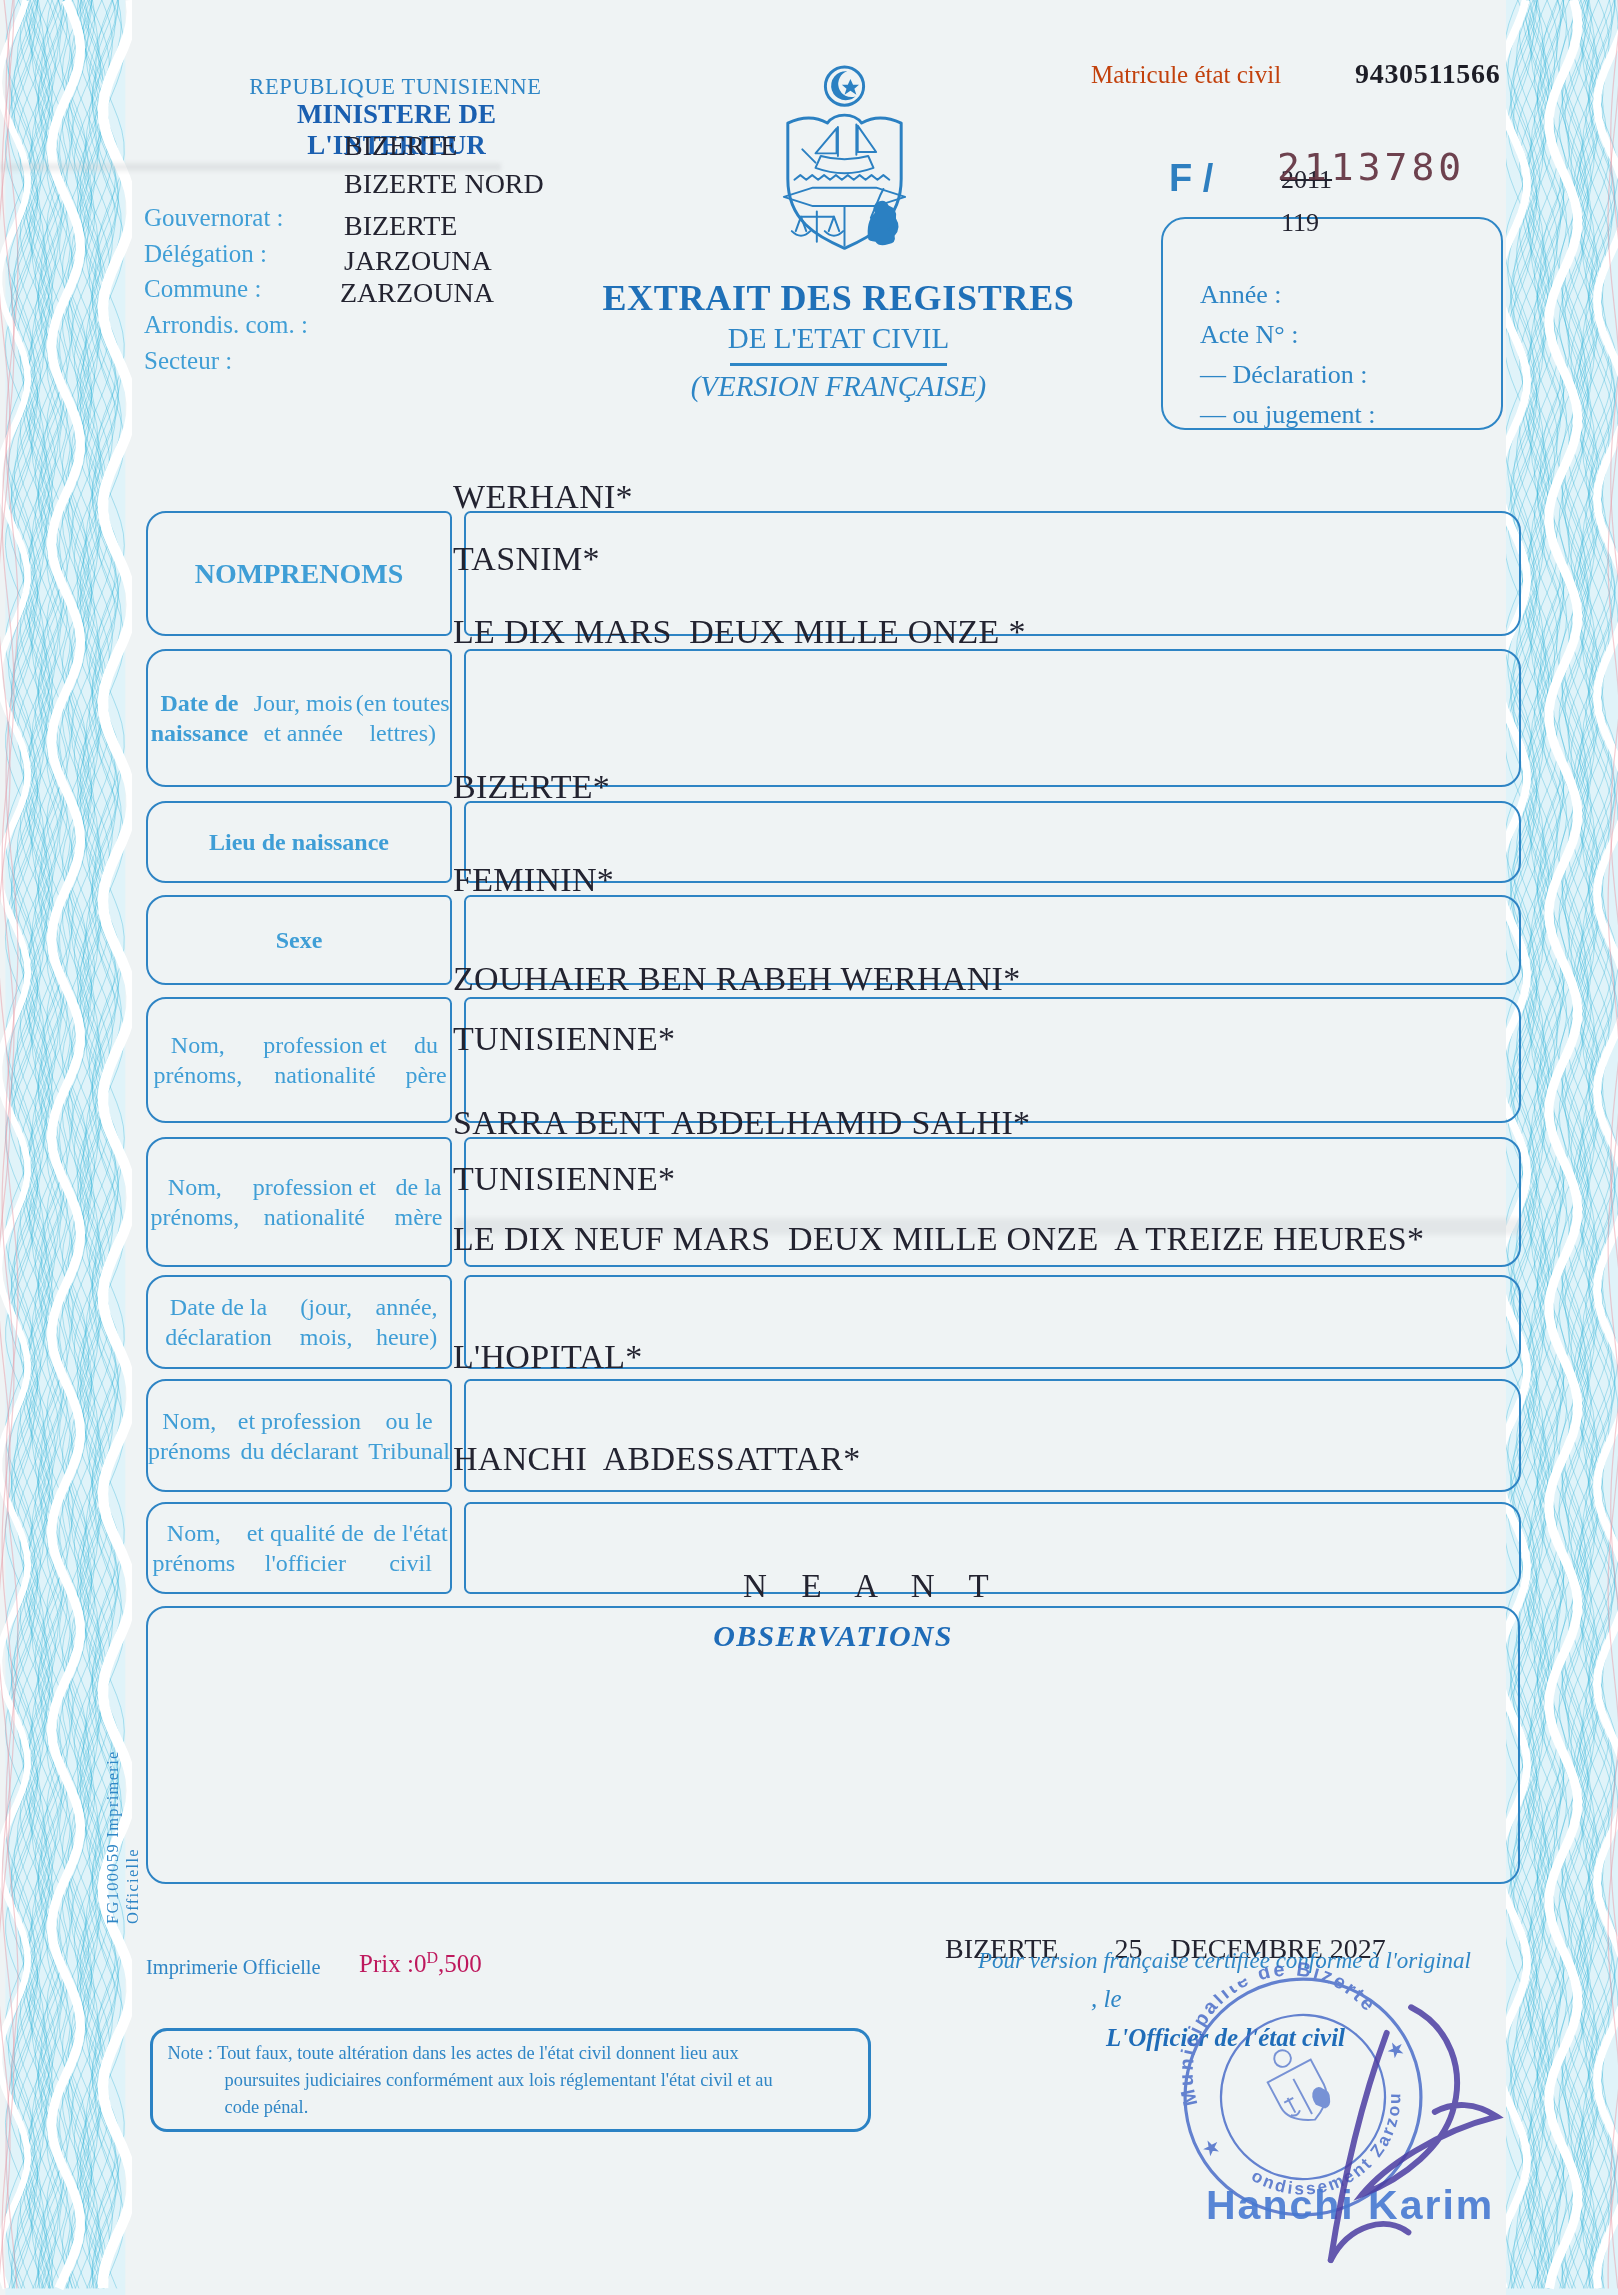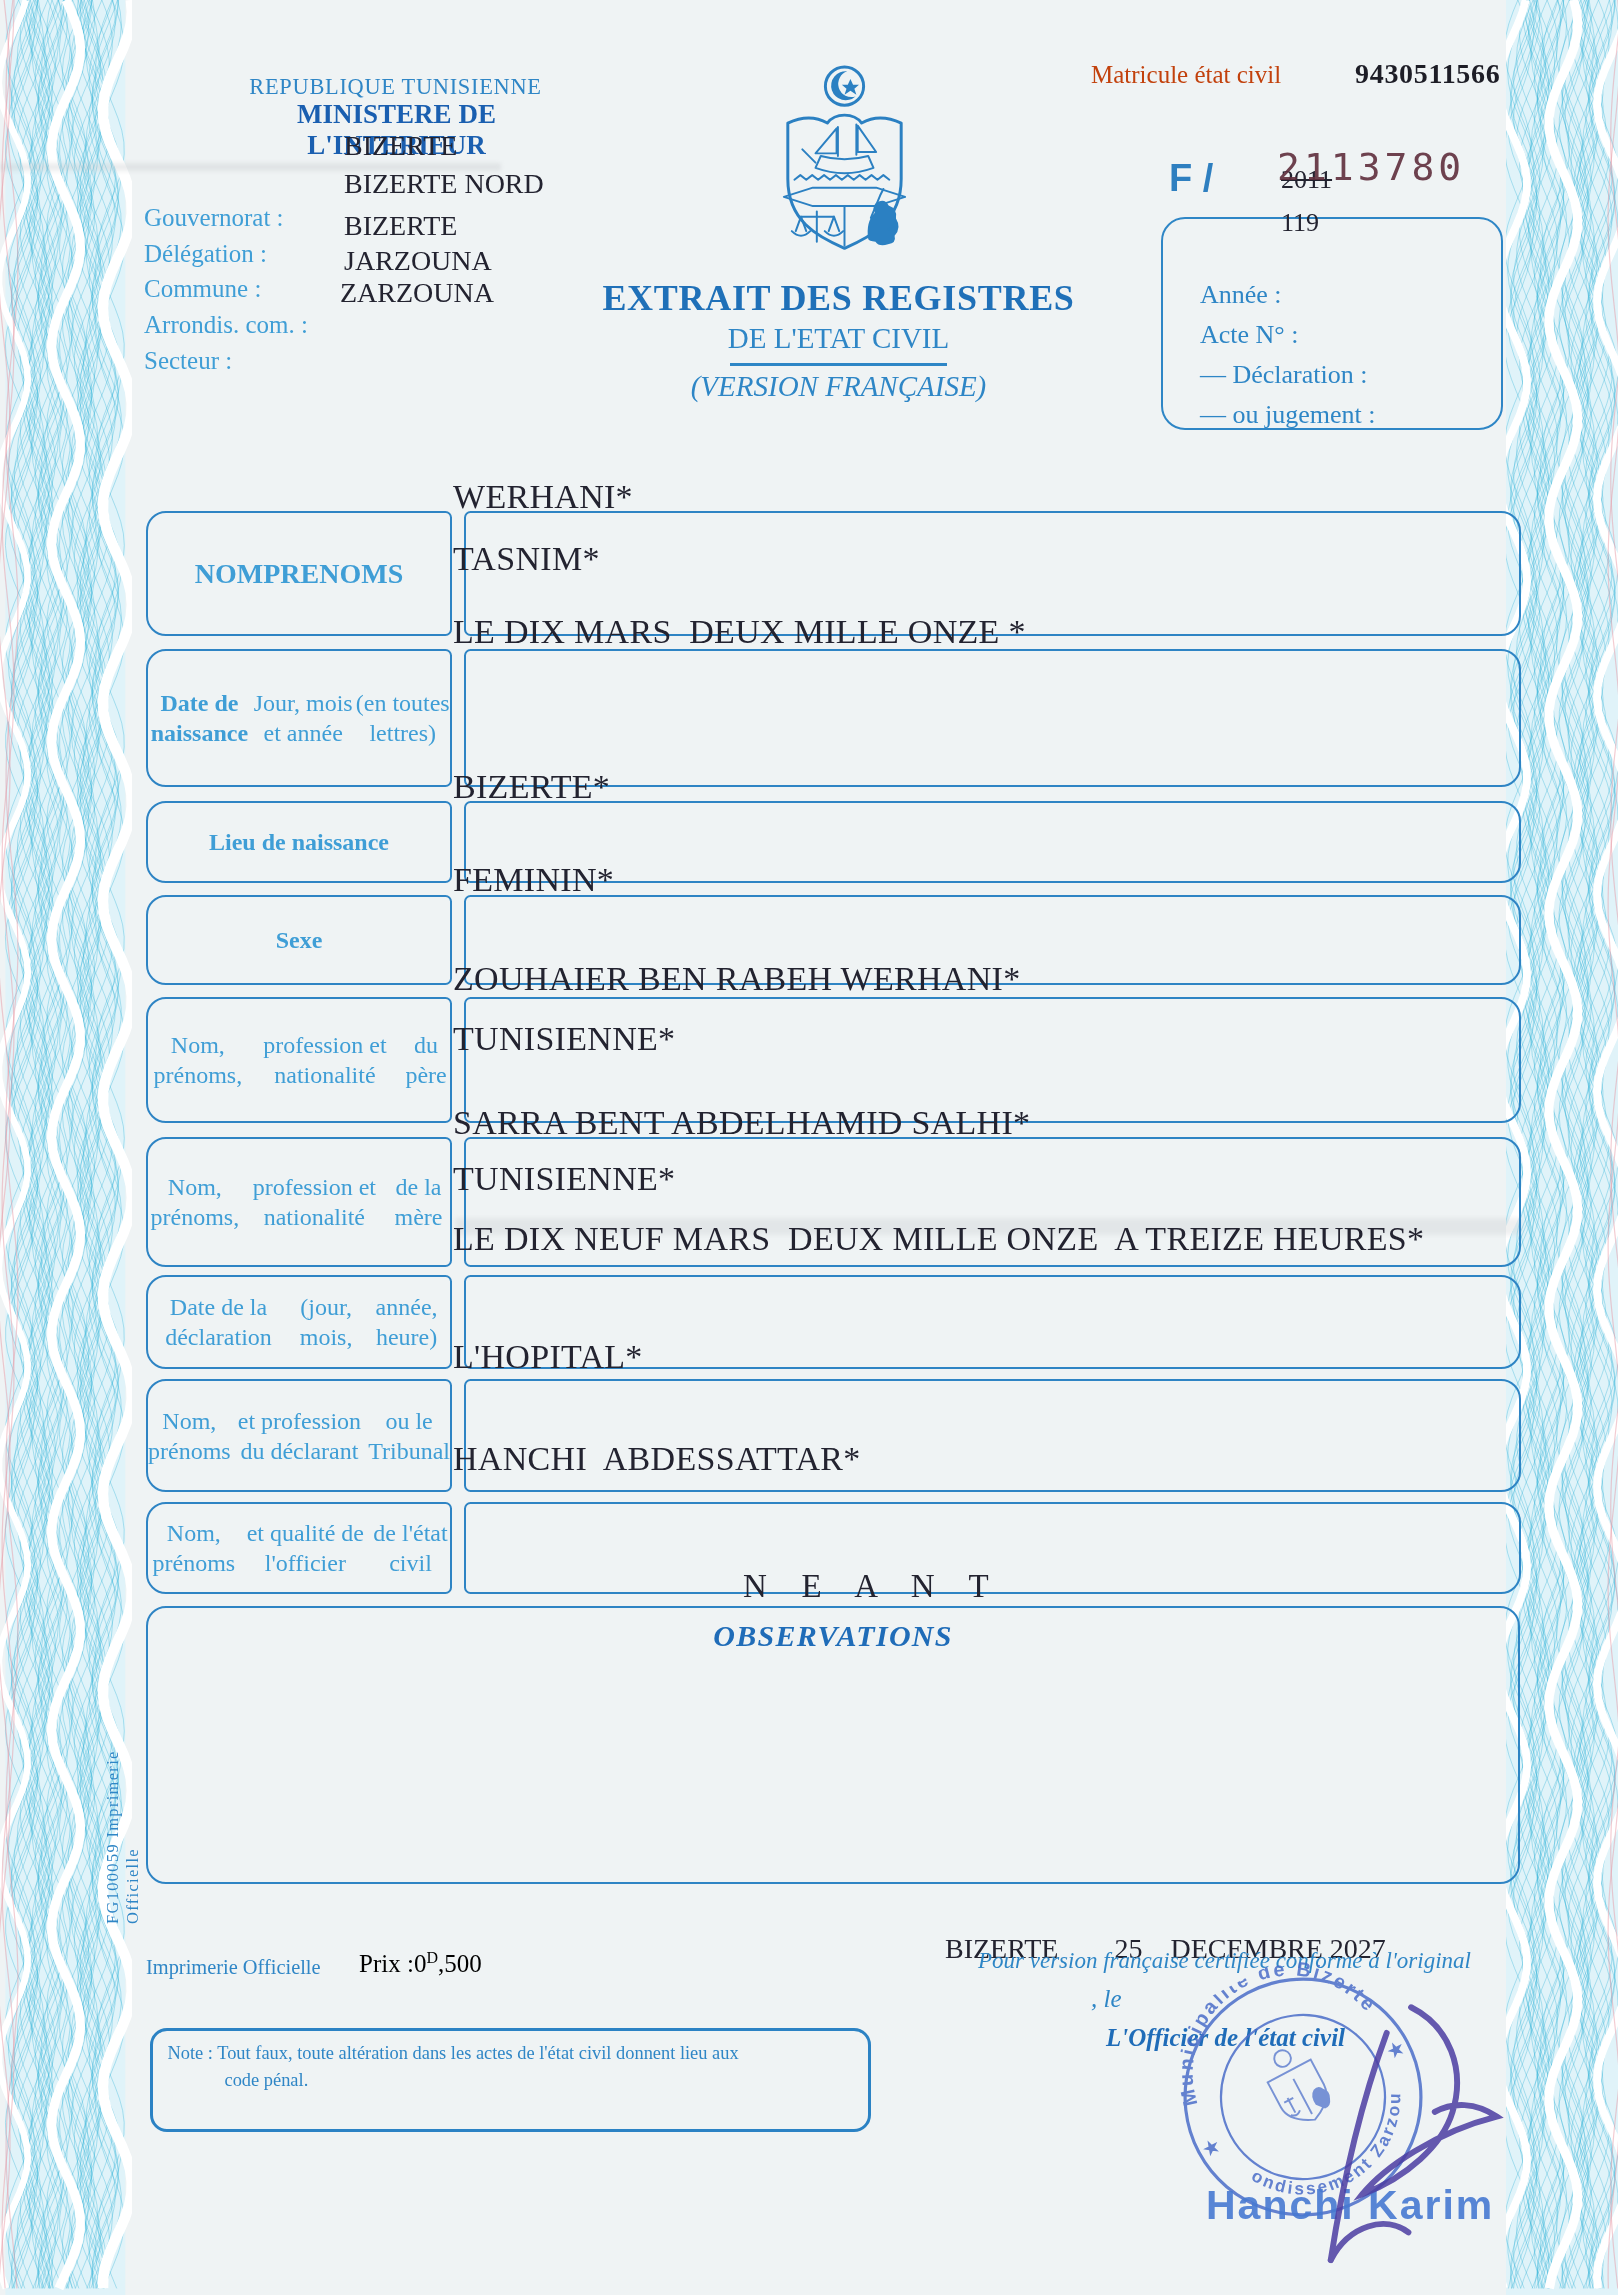--- a/index.html
+++ b/index.html
@@ -64,21 +64,21 @@
   .tv{font-size:34px;z-index:5;letter-spacing:0.3px;}
   .t0{left:453px;top:478px;} .t1{left:453px;top:540px;} .t2{left:453px;top:613px;}
   .t3{left:453px;top:768px;} .t4{left:453px;top:861px;} .t5{left:453px;top:960px;}
   .t6{left:453px;top:1020px;} .t7{left:453px;top:1104px;} .t8{left:453px;top:1160px;}
   .t9{left:453px;top:1220px;} .t10{left:453px;top:1338px;} .t11{left:453px;top:1440px;}
   .t12{left:743px;top:1568px;letter-spacing:10.5px;word-spacing:5.3px;font-size:33px;}
   
   .side-code{left:103px;top:1687px;height:237px;writing-mode:vertical-rl;
              transform:rotate(180deg);font-size:16.5px;color:#2f86c6;letter-spacing:1.3px;}
   .printer{left:146px;top:1956px;font-size:20.4px;color:#2f86c6;}
-  .price{left:359px;top:1949px;font-size:25px;color:#000000;}
+  .price{left:359px;top:1949px;font-size:25px;color:#be185d;}
   .price sup{font-size:16px;}
   .note-box{left:150px;top:2028px;width:721px;height:104px;border:3.3px solid #2b82c4;
             border-radius:17px;box-sizing:border-box;padding:9.2px 16px 0 14.5px;}
   .note-box div{font-size:18.4px;color:#2f86c6;line-height:27px;}
   .note-indent{padding-left:57px;}
   .city-date{left:945px;top:1933px;font-size:28px;z-index:3;}
   .certify{left:978px;top:1948px;width:547px;font-size:23px;font-style:italic;
            color:#2e86c6;z-index:4;}
   .le-line{left:1091px;top:1985px;font-size:25px;font-style:italic;color:#2e86c6;}
   .officer{left:1078px;top:2024px;font-size:25px;font-weight:bold;font-style:italic;
@@ -347,20 +347,21 @@
 <div class="typed tv t9">LE DIX NEUF MARS  DEUX MILLE ONZE  A TREIZE HEURES*</div>
 <div class="typed tv t10">L'HOPITAL*</div>
 <div class="typed tv t11">HANCHI  ABDESSATTAR*</div>
 <div class="typed tv t12">N E A N T</div>
 
 <div class="abs side-code">FG100059  Imprimerie Officielle</div>
 <div class="abs printer">Imprimerie Officielle</div>
 <div class="abs price"><span>Prix :</span><span>0</span><sup>D</sup><span>,500</span></div>
 <div class="abs note-box">
   <div>Note : Tout faux, toute altération dans les actes de l'état civil donnent lieu aux</div>
+  <div class="note-indent">poursuites judiciaires conformément aux lois réglementant l'état civil et au</div>
   <div class="note-indent">code pénal.</div>
 </div>
 <div class="typed city-date">BIZERTE        25    DECEMBRE 2027</div>
 <div class="abs certify">Pour version française certifiée conforme à l'original</div>
 <div class="abs le-line">, le</div>
 <div class="abs officer">L'Officier de l'état civil</div>
 
 <svg id="stamp-svg" viewBox="0 0 412 412">
   <defs>
     <path id="arcT" d="M55.5,184.8 A152,152 0 1 1 356.5,184.8"></path>

